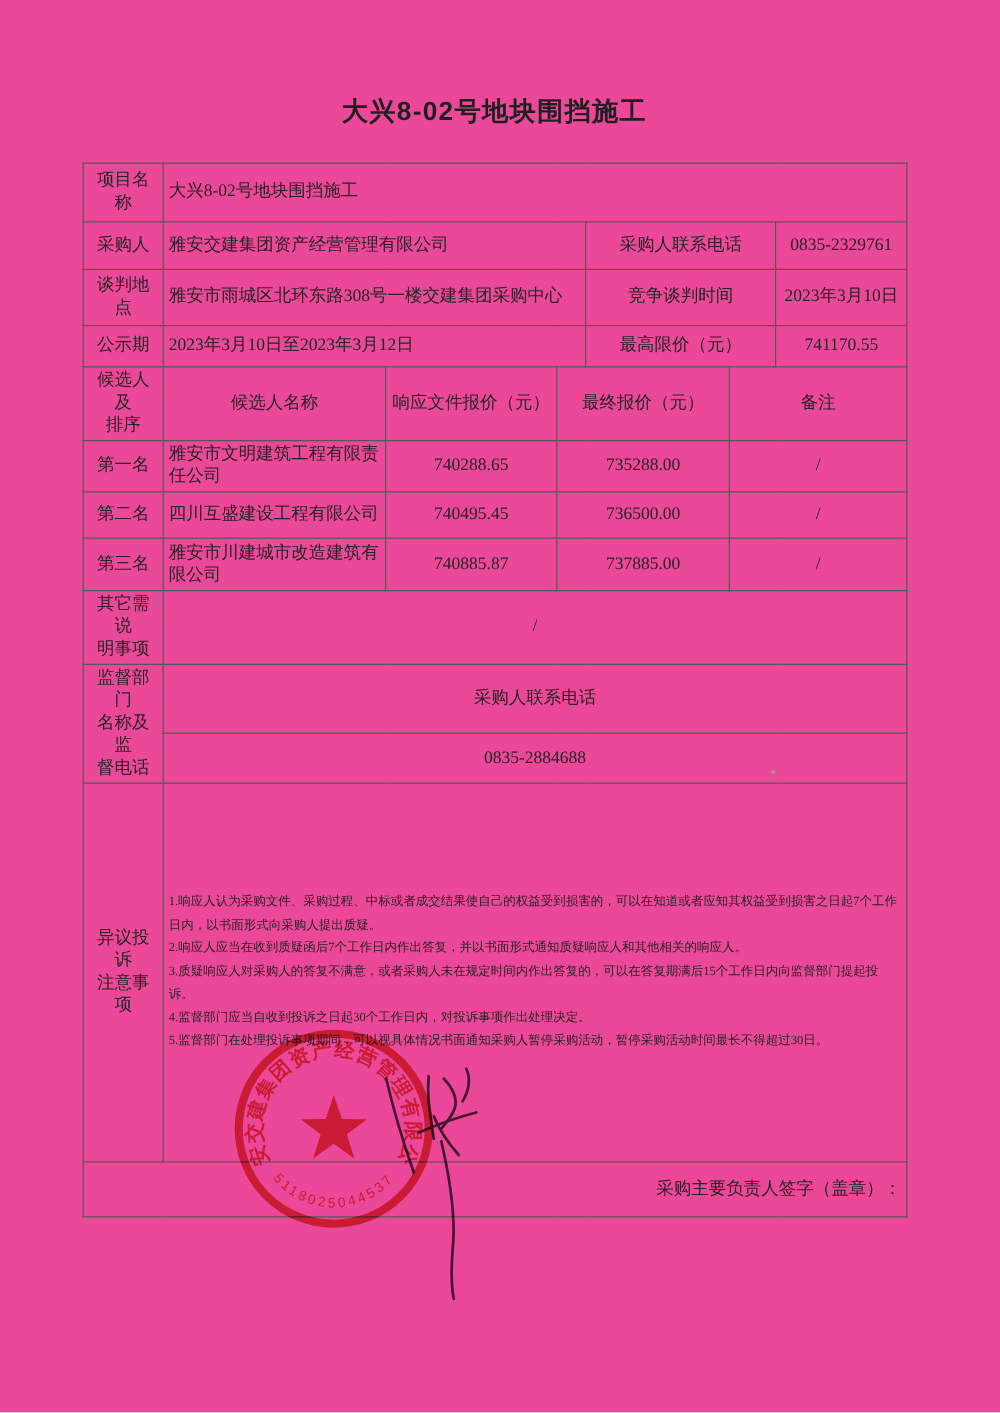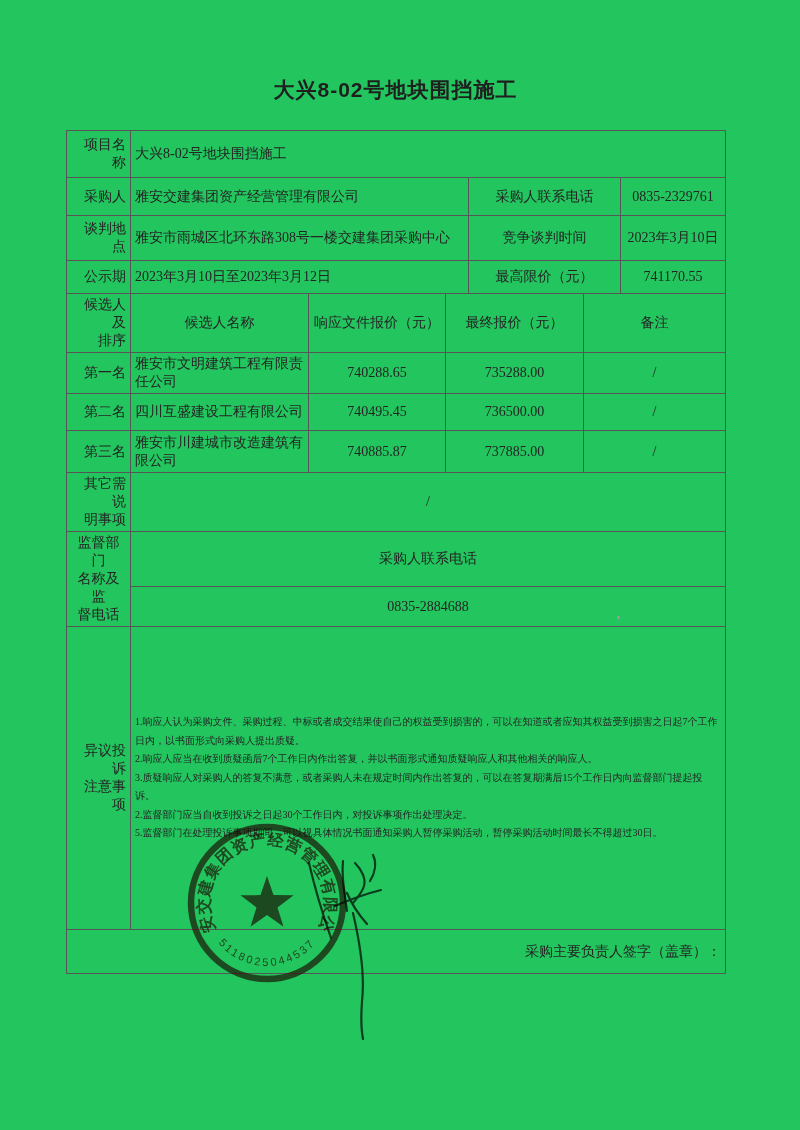--- a/index.html
+++ b/index.html
@@ -1,19 +1,19 @@
 <!DOCTYPE html>
 <html><head>
 <meta charset="utf-8">
 <style>
   html,body{margin:0;padding:0;background:#ffffff;}
   #page{
     position:relative;
     width:800px;height:1130px;
-    background:#22c55e;
+    background:#ec4899;
     font-family:"Liberation Serif","DejaVu Serif",serif;
     color:#242424;
     overflow:hidden;
   }
   
   #title{
     position:absolute;left:66px;top:76px;width:659px;
     text-align:center;
     font-family:"Liberation Sans","DejaVu Sans",sans-serif;
     font-weight:bold;font-size:21px;line-height:27px;
@@ -25,21 +25,21 @@
     width:659px;
     border-collapse:collapse;table-layout:fixed;
   }
   #doc-table td{
     border:1.5px solid #565656;
     font-size:14px;line-height:18px;
     padding:2px 4px;
     vertical-align:middle;
     overflow:hidden;
   }
-  .lab{white-space:pre-line;text-align:right;padding-left:4px;margin-left:10px;}
+  .lab{white-space:pre-line;text-align:center;padding-left:4px;margin-left:10px;}
   .lab-center{white-space:pre-line;text-align:center;padding-left:2px;padding-right:2px;}
   .ctr{text-align:center;}
   .lft{text-align:left;padding-left:6px;}
   .notes-cell{padding:8px 10px;}
   .notes-cell p{margin:0;font-size:10px;line-height:18.5px;text-align:left;}
   .sig-cell{text-align:right;padding-left:7px;font-size:14.5px;}
   
   #seal{
     position:absolute;left:182px;top:818px;width:170px;height:170px;
     mix-blend-mode:multiply;opacity:0.92;
@@ -151,21 +151,21 @@
       <td colspan="6" class="ctr">0835-2884688</td>
     </tr>
 
     <tr style="height:303px">
       <td class="lab">异议投诉
 注意事项</td>
       <td colspan="6" class="notes-cell">
         <p>1.响应人认为采购文件、采购过程、中标或者成交结果使自己的权益受到损害的，可以在知道或者应知其权益受到损害之日起7个工作日内，以书面形式向采购人提出质疑。</p>
         <p>2.响应人应当在收到质疑函后7个工作日内作出答复，并以书面形式通知质疑响应人和其他相关的响应人。</p>
         <p>3.质疑响应人对采购人的答复不满意，或者采购人未在规定时间内作出答复的，可以在答复期满后15个工作日内向监督部门提起投诉。</p>
-        <p>2.监督部门应当自收到投诉之日起30个工作日内，对投诉事项作出处理决定。</p>
+        <p>4.监督部门应当自收到投诉之日起30个工作日内，对投诉事项作出处理决定。</p>
         <p>5.监督部门在处理投诉事项期间，可以视具体情况书面通知采购人暂停采购活动，暂停采购活动时间最长不得超过30日。</p>
       </td>
     </tr>
 
     <tr style="height:44px">
       <td colspan="7" class="sig-cell">采购主要负责人签字（盖章）：</td>
     </tr>
   </tbody>
     </table>
 

